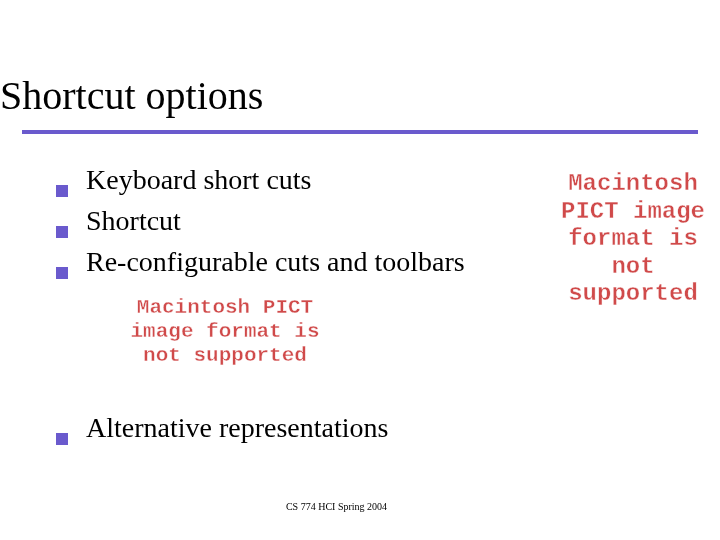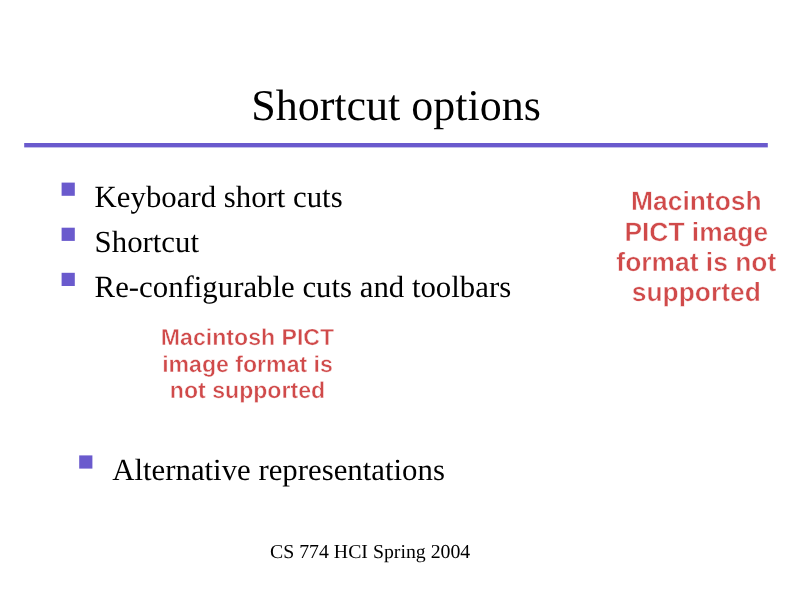--- a/index.html
+++ b/index.html
@@ -1,37 +1,37 @@
 <!DOCTYPE html>
 <html><head>
 <meta charset="utf-8">
 <style>
   * { margin: 0; padding: 0; box-sizing: border-box; }
   html, body { width: 720px; height: 540px; background: #fff; font-family: "Times New Roman", Times, serif; color: #000; }
   .slide { position: relative; width: 720px; height: 540px; }
-  .title { position: absolute; top: 72px; left: 0; width: 720px; text-align: center; font-size: 40px; }
+  .title { position: absolute; top: 72px; left: 0; width: 720px; text-align: left; font-size: 40px; }
   .rule { position: absolute; top: 130px; left: 22px; width: 676px; height: 4px; background: #6a5acd; }
   .bullets { position: absolute; top: 162px; left: 56px; width: 600px; }
-  .item { display: flex; align-items: flex-start; margin-bottom: 6px; }
+  .item { display: flex; align-items: flex-end; margin-bottom: 6px; }
   .sq { width: 12px; height: 12px; background: #6a5acd; flex: 0 0 12px; margin-right: 18px; margin-top: 4px; }
   .txt { font-size: 28px; line-height: 1.25; }
-  .alt { position: absolute; top: 410px; left: 72px; }
+  .alt { position: absolute; top: 410px; left: 56px; }
   .missing {
     position: absolute;
     color: #d04a4a;
-    font-family: Liberation Sans, sans-serif;
+    font-family: Liberation Mono, monospace;
     font-weight: 700;
     text-align: center;
     -webkit-text-stroke: 0.4px #fff;
     text-shadow: 1px 0 #fff, -1px 0 #fff, 0 1px #fff, 0 -1px #fff;
     line-height: 1.15;
   }
   .missing.small { left: 130px; top: 296px; font-size: 21px; width: 190px; }
   .missing.big   { left: 548px; top: 170px; font-size: 24px; width: 170px; }
-  .footer { position: absolute; bottom: 28px; left: 0; width: 628px; text-align: center; font-size: 18px; padding-left: 45px; }
+  .footer { position: absolute; bottom: 28px; left: 0; width: 628px; text-align: center; font-size: 10px; padding-left: 45px; }
 </style>
 </head>
 <body>
 
 <div class="slide">
 
   <div class="title">Shortcut options</div>
   <div class="rule"></div>
 
   <div class="bullets">

